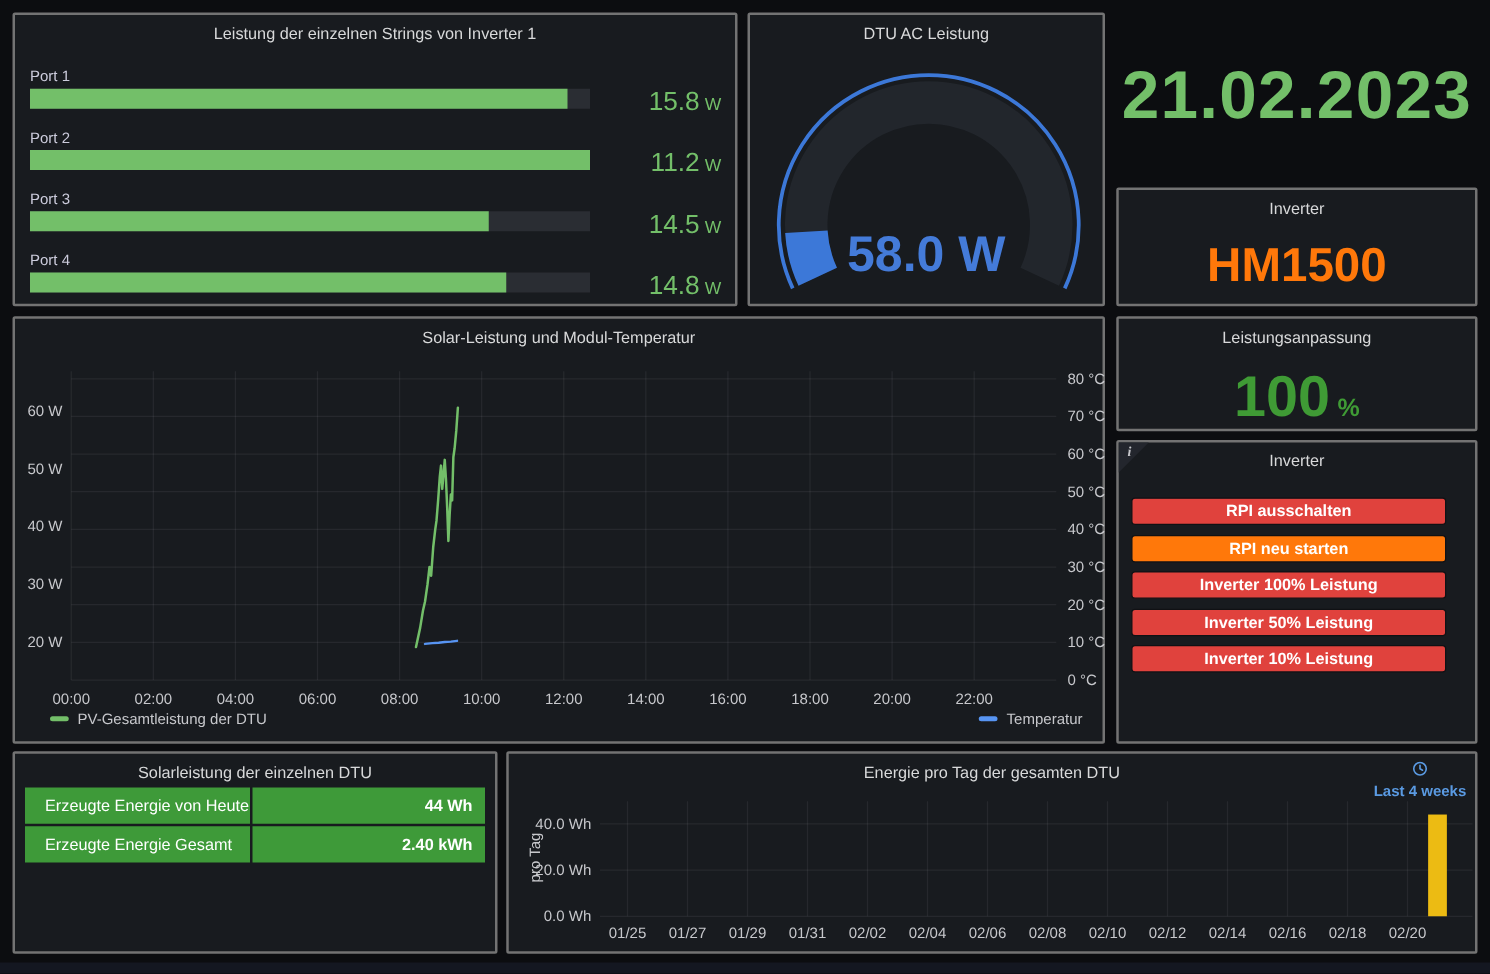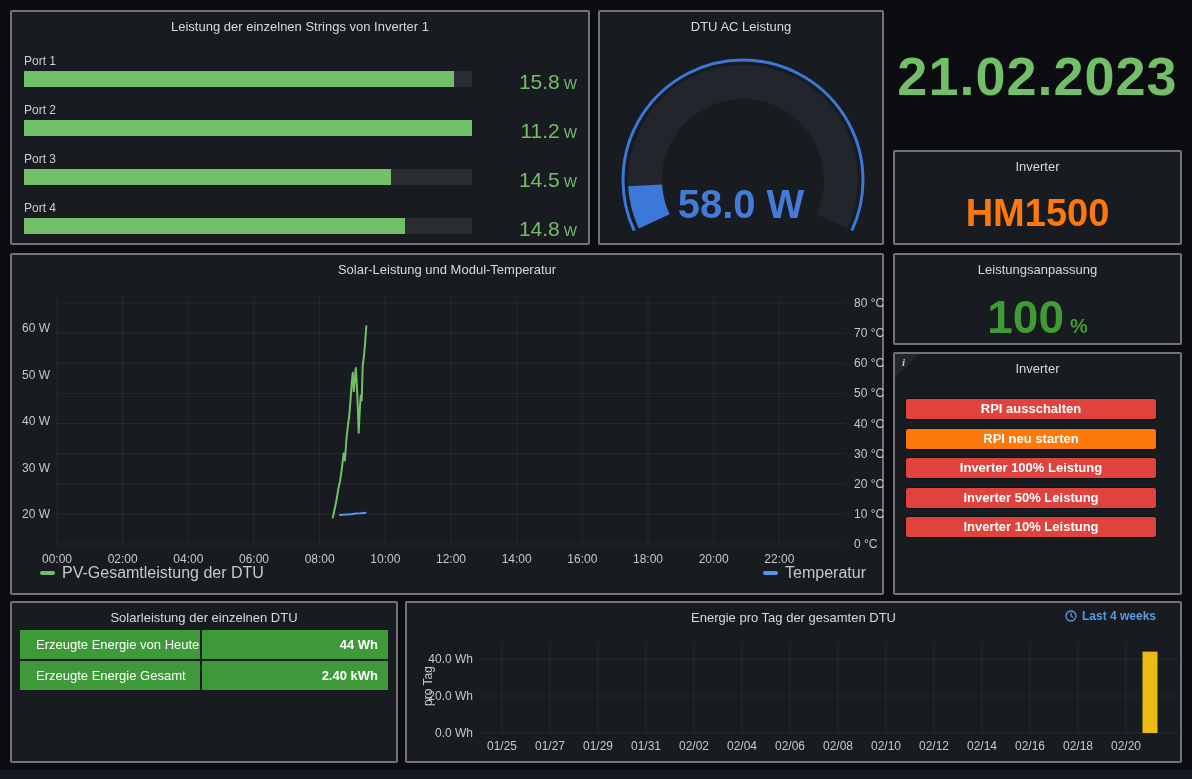--- a/index.html
+++ b/index.html
@@ -34,30 +34,30 @@
   .info-i{position:absolute;top:2px;left:7px;z-index:3;color:#c7c8cc;
           font:italic 700 11px "Liberation Serif",serif;}
   .ctl-btn{position:absolute;left:10px;width:252px;height:22px;border:1px solid #101114;border-radius:3px;
            color:#fff;font-size:13px;font-weight:600;font-family:inherit;text-align:center;
            line-height:20px;padding:0;cursor:pointer;}
   
   svg text{font-family:"Liberation Sans","DejaVu Sans",sans-serif;font-size:12px;fill:#c7c8cc;}
   #ts-svg{position:absolute;top:0;left:0;overflow:visible;}
   #bar-svg{position:absolute;top:0;left:0;overflow:visible;}
   .legend-item{position:absolute;bottom:11px;display:flex;align-items:center;gap:7px;
-               font-size:16px;color:#c7c8cc;cursor:pointer;}
+               font-size:12px;color:#c7c8cc;cursor:pointer;}
   .legend-swatch{display:inline-block;width:15px;height:4px;border-radius:2px;background:#73bf69;}
   
   .trow{position:absolute;left:8px;right:8px;height:29px;display:flex;gap:2px;}
   .tcell{background:#3e9a39;color:#fff;font-size:13px;line-height:29px;font-weight:500;box-sizing:border-box;}
   .tlabel{width:180px;padding-left:16px;}
   .tvalue{flex:1;text-align:right;padding-right:10px;font-weight:600;}
   
-  .time-link{position:absolute;top:6px;right:24px;display:flex;align-items:center;gap:5px;
-             font-size:12px;font-weight:600;color:#5a9ae2;cursor:pointer;}
+  .time-link{position:absolute;top:6px;right:7px;display:flex;align-items:center;gap:5px;
+             font-size:12px;font-weight:600;color:#5a9ae2;cursor:pointer;flex-direction:column;}
   .ylab{position:absolute;left:-14px;top:76px;width:70px;text-align:center;font-size:12px;color:#c7c8cc;
         transform:rotate(-90deg);}
   .bottom-strip{position:absolute;left:0;top:770px;width:1192px;height:9px;background:#141721;}
 </style>
 </head>
 <body>
 
 <div class="dash">
 
   <section class="panel" id="p-strings" style="left:10px;top:10px;width:580px;height:235px">

